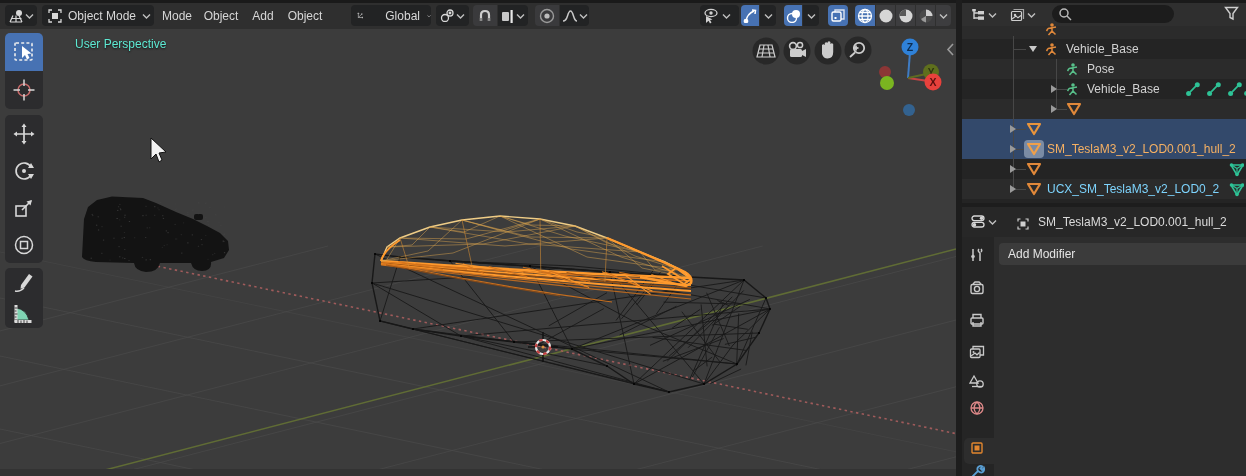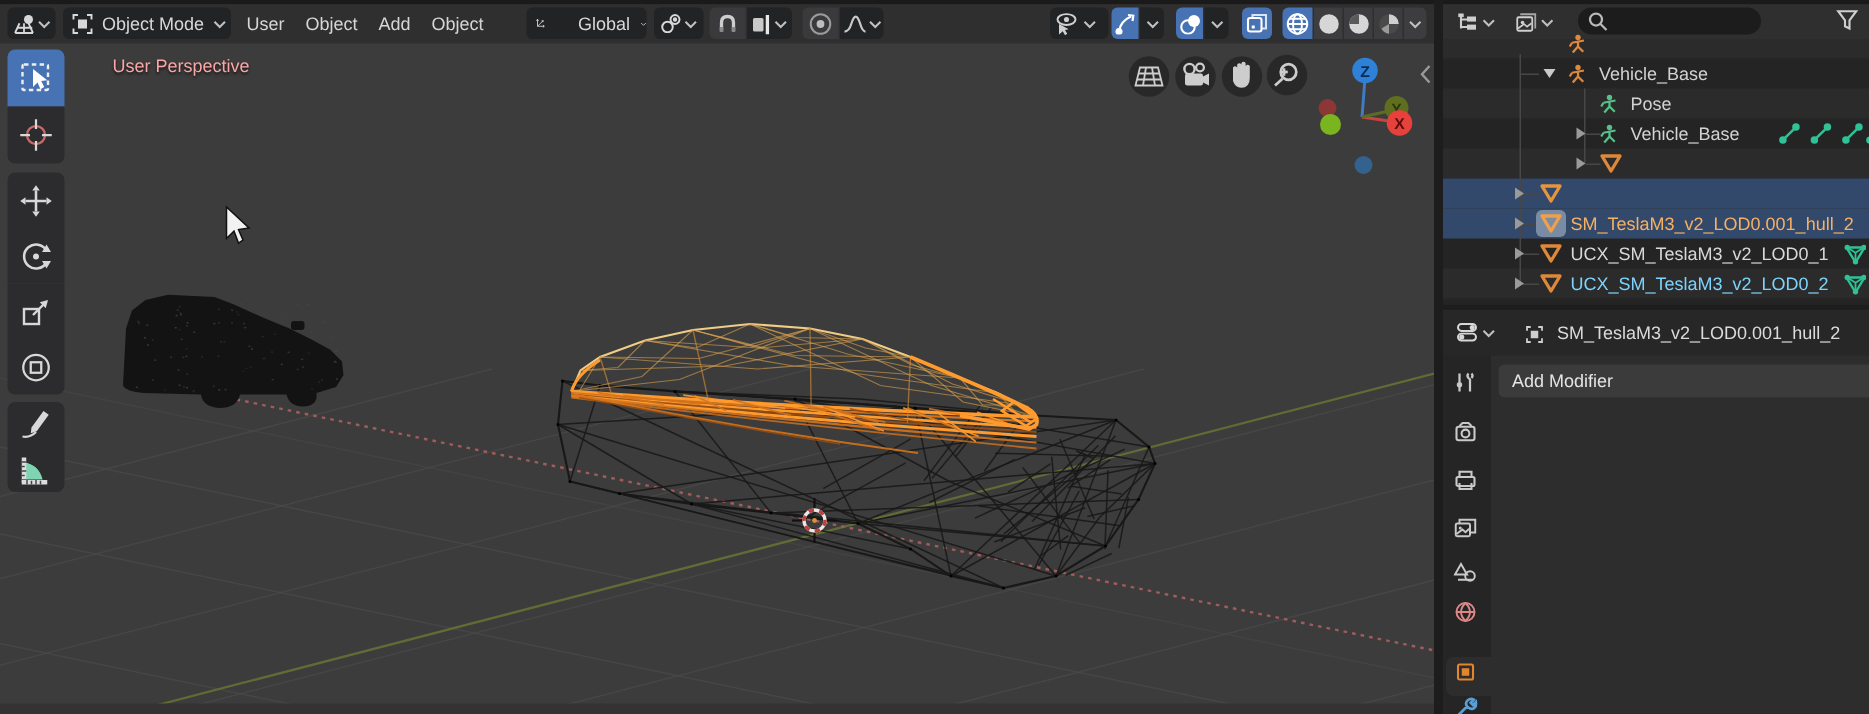--- a/index.html
+++ b/index.html
@@ -333,21 +333,21 @@
         <g stroke="#d8d8d8" stroke-width="1.3" fill="none">
           <path d="M1,4 L1,1 L4,1 M10,1 L13,1 L13,4 M13,10 L13,13 L10,13 M4,13 L1,13 L1,10"></path>
         </g>
         <rect x="4" y="4" width="6" height="6" fill="#d8d8d8"></rect>
       </svg>
       <span style="margin-left:6px">Object Mode</span>
       <svg width="9" height="8" viewBox="0 0 9 8" style="margin-left:6px">
         <path d="M1,2.5 L4.5,6 L8,2.5" stroke="#bfbfbf" stroke-width="1.4" fill="none"></path>
       </svg>
     </div>
-<div class="menu" style="left:160px;width:34px;justify-content:center">User</div>
+<div class="menu" style="left:160px;width:34px;justify-content:center">Mode</div>
 <div class="menu" style="left:200px;width:42px;justify-content:center">Object</div>
 <div class="menu" style="left:248px;width:30px;justify-content:center">Add</div>
 <div class="menu" style="left:283px;width:44px;justify-content:center">Object</div>
 <div class="wbtn" style="left:351px;width:80px;padding-left:6px">
       <svg width="14" height="13" viewBox="0 0 14 13" style="">
         <g stroke="#d8d8d8" stroke-width="1.3" fill="none">
           <path d="M3,1 L3,11 L13,11"></path>
           <path d="M3,11 L11,3"></path>
           <path d="M1.5,3 L3,0.5 L4.5,3 M11,9.5 L13.5,11 L11,12.5 M9,3 L11.5,2.5 L11,5"></path>
         </g>
@@ -472,21 +472,21 @@
         <circle cx="8" cy="8" r="6.5" fill="#4a4a4a"></circle>
         <path d="M8,1.5 A6.5,6.5 0 0 1 14.5,8 L8,8 Z" fill="#d0d0d0"></path>
         <path d="M3,11 A6.5,6.5 0 0 0 8,14.5 L8,8 Z" fill="#9a9a9a"></path>
       </svg>
     </div>
 <div class="wbtn" style="left:936px;width:15px;background:#3d3d3f;border-radius:0 4px 4px 0;justify-content:center">
       <svg width="9" height="8" viewBox="0 0 9 8" style="">
         <path d="M1,2.5 L4.5,6 L8,2.5" stroke="#bfbfbf" stroke-width="1.4" fill="none"></path>
       </svg>
     </div>
-<div class="abs" style="left:75px;top:37px;font-size:12px;color:#fca5a5;text-shadow:0 1px 2px rgba(0,0,0,.7)">User Perspective</div>
+<div class="abs" style="left:75px;top:37px;font-size:12px;color:#5eead4;text-shadow:0 1px 2px rgba(0,0,0,.7)">User Perspective</div>
 <div class="tbtn" style="left:5px;top:33px;height:38px;background:#4772b3;border-radius:5px 5px 0 0;">
       <svg width="24" height="24" viewBox="0 0 24 24" style="">
         <g stroke="#eee" stroke-width="1.6" fill="none" stroke-dasharray="3 2.2">
           <rect x="3" y="3" width="17" height="17" rx="1"></rect>
         </g>
         <path d="M10,7 L10,19 L13,16 L15,20.5 L17.5,19 L15.5,15 L19.5,14.5 Z" fill="#fff" transform="translate(0,-1)"></path>
       </svg>
     </div>
 <div class="tbtn" style="left:5px;top:71px;height:38px;background:#2c2c2e;border-radius:0 0 5px 5px;">
       <svg width="24" height="24" viewBox="0 0 24 24" style="">
@@ -733,23 +733,20 @@
 <div class="abs" style="left:1008px;top:159px;height:20px;display:flex;align-items:center">
       <svg width="10" height="10" viewBox="0 0 10 10" style="">
         <path d="M2,1 L8,5 L2,9 Z" fill="#9a9a9a"></path>
       </svg>
     </div>
     <div class="abs" style="left:1026px;top:159px;height:20px;display:flex;align-items:center">
       <svg width="16" height="16" viewBox="0 0 16 16" style="">
         <path d="M2,3 L14,3 L8,13 Z" fill="none" stroke="#e0883a" stroke-width="2.2" stroke-linejoin="round"></path>
       </svg>
     </div>
-    <div class="abs" style="left:1047px;top:159px;height:20px;display:flex;align-items:center">
-      <span style="font-size:12px;color:#d8d8d8">UCX_SM_TeslaM3_v2_LOD0_1</span>
-    </div>
     <div class="abs" style="left:1229px;top:159px;height:20px;display:flex;align-items:center">
       <svg width="15" height="15" viewBox="0 0 15 15" style="">
         <path d="M2,3 L14,3 L8,13 Z" fill="none" stroke="#2ec296" stroke-width="1.6" stroke-linejoin="round"></path>
         <circle cx="2.5" cy="3" r="1.8" fill="#2ec296"></circle>
         <circle cx="13.5" cy="3" r="1.8" fill="#2ec296"></circle>
         <circle cx="8" cy="12.5" r="1.8" fill="#2ec296"></circle>
         <path d="M2.5,3 L8,6.5 L13.5,3 M8,6.5 L8,12.5" stroke="#2ec296" stroke-width="1.2" fill="none"></path>
       </svg>
     </div>
 <div class="abs" style="left:1008px;top:179px;height:20px;display:flex;align-items:center">

